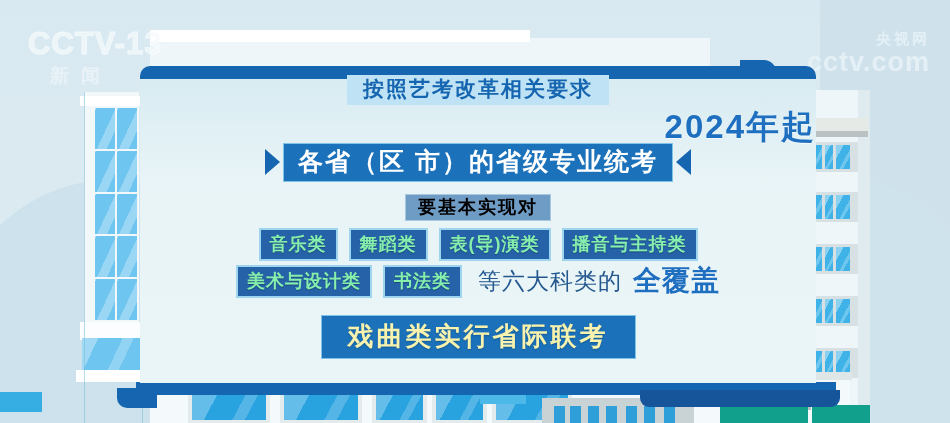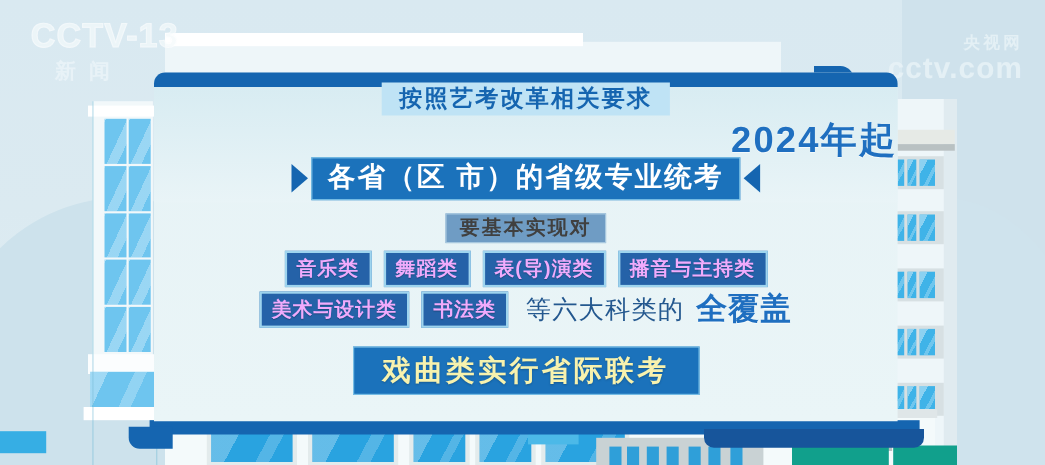--- a/index.html
+++ b/index.html
@@ -133,21 +133,21 @@
   }
   .blue-nub {
     position:absolute; left:117px; top:388px; width:40px; height:20px; background:#1565b0;
     border-radius:0 0 0 10px;
   }
   .cyan-sm { position:absolute; left:0px; top:392px; width:42px; height:20px; background:#36aee4; }
   .cyan-sm2{ position:absolute; left:480px; top:390px; width:46px; height:14px; background:#4cb9e8; }
 
   
   #logo-cctv13 {
-    position:absolute; left:28px; top:17px; width:160px; height:62px;
+    position:absolute; left:28px; top:28px; width:160px; height:62px;
     color:#ffffff; opacity:.72; pointer-events:none;
   }
   #logo-cctv13 .l1 {
     font-size:31px; font-weight:bold; letter-spacing:1px; line-height:1;
     color:#f4fafc; text-shadow:0 0 1px #cfe3ee;
     -webkit-text-stroke:1px rgba(255,255,255,.9);
   }
   #logo-cctv13 .l2 {
     font-size:19px; font-weight:bold; letter-spacing:12px; margin-top:4px; margin-left:22px;
     color:#eef6fa;
@@ -205,34 +205,34 @@
   #banner-prov {
     background:#1b72bb; color:#ffffff; font-weight:bold; font-size:25px;
     letter-spacing:2px; padding:5px 14px 7px; line-height:1;
     border:1px solid #7fc4e8;
   }
 
   #line-4 {
     position:absolute; left:0; top:126px; width:100%; height:30px;
   }
   #line-4 .hl {
-    background:#6f9cc4; color:#404040; font-weight:bold; font-size:18px;
+    background:#6f9cc4; color:#000000; font-weight:bold; font-size:18px;
     letter-spacing:2px; padding:3px 12px 4px; line-height:1;
     border:1px solid #a8c8df;
   }
 
   .tagrow {
     position:absolute; left:0; width:100%;
     display:flex; align-items:center; justify-content:center; gap:11px;
   }
   #tagrow-1 { top:162px; height:32px; }
   #tagrow-2 { top:198px; height:34px; }
 
   .tag {
-    background:#2562a8; color:#f0abfc; font-weight:bold; font-size:18px;
+    background:#2562a8; color:#86efac; font-weight:bold; font-size:18px;
     letter-spacing:1px; line-height:1; padding:5px 9px 6px;
     border:2px solid #9ed4ee;
     text-shadow:0 1px 1px rgba(0,0,0,.25);
     white-space:nowrap;
   }
 
   #suffix-text {
     color:#24588f; font-weight:normal; font-size:23px; letter-spacing:1px;
     margin-left:5px; white-space:nowrap;
   }

